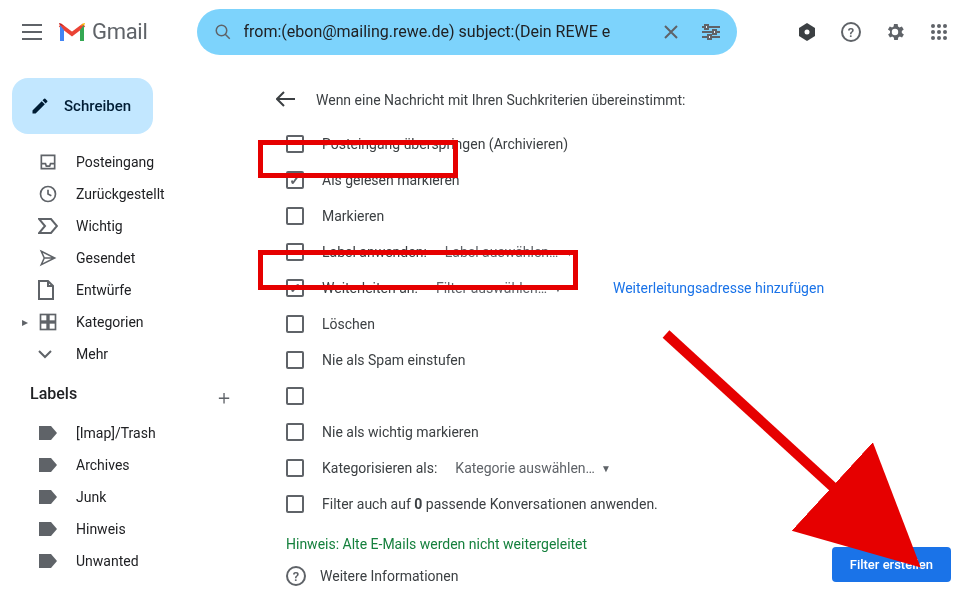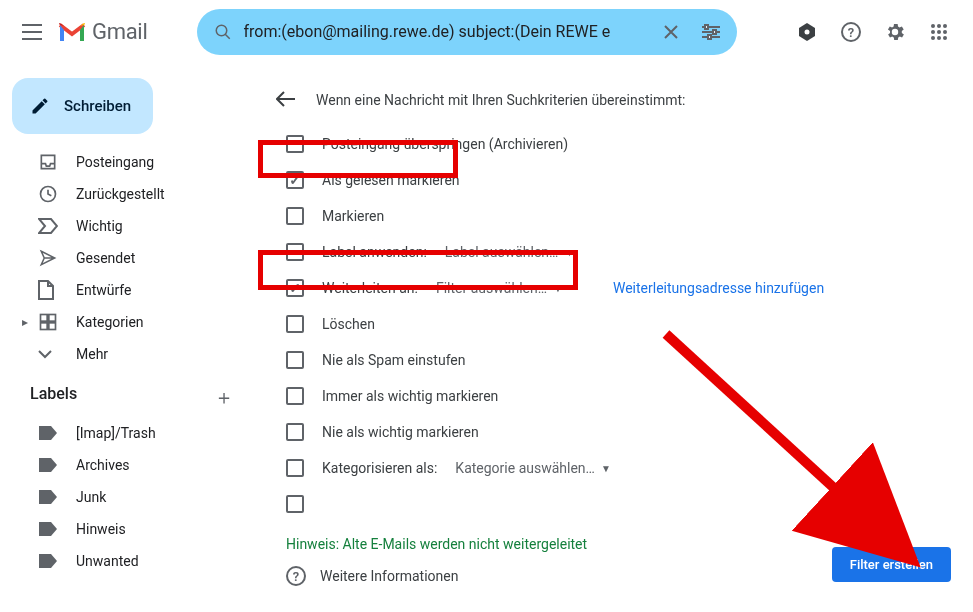--- a/index.html
+++ b/index.html
@@ -294,36 +294,38 @@
     <div class="opt-row">
       <span class="cb"></span>
       <span>Löschen</span>
     </div>
     <div class="opt-row">
       <span class="cb"></span>
       <span>Nie als Spam einstufen</span>
     </div>
     <div class="opt-row">
       <span class="cb"></span>
-      <span>Immer als wichtig markieren</span>
     </div>
     <div class="opt-row">
       <span class="cb"></span>
       <span>Nie als wichtig markieren</span>
     </div>
     <div class="opt-row">
       <span class="cb"></span>
       <span>Kategorisieren als:</span>
       <span class="select-link">
         <span>Kategorie auswählen…</span>
         <span class="caret">▼</span>
       </span>
     </div>
     <div class="opt-row">
       <span class="cb"></span>
+      <span>
+        <span>Filter auch auf </span><b>0</b><span> passende Konversationen anwenden.</span>
+      </span>
     </div>
 
     <div class="hint-row">Hinweis: Alte E-Mails werden nicht weitergeleitet</div>
     <div class="more-row">
       <span class="qmark">?</span>
       <a>Weitere Informationen</a>
     </div>
 
     <div class="create-btn">Filter erstellen</div>
 

